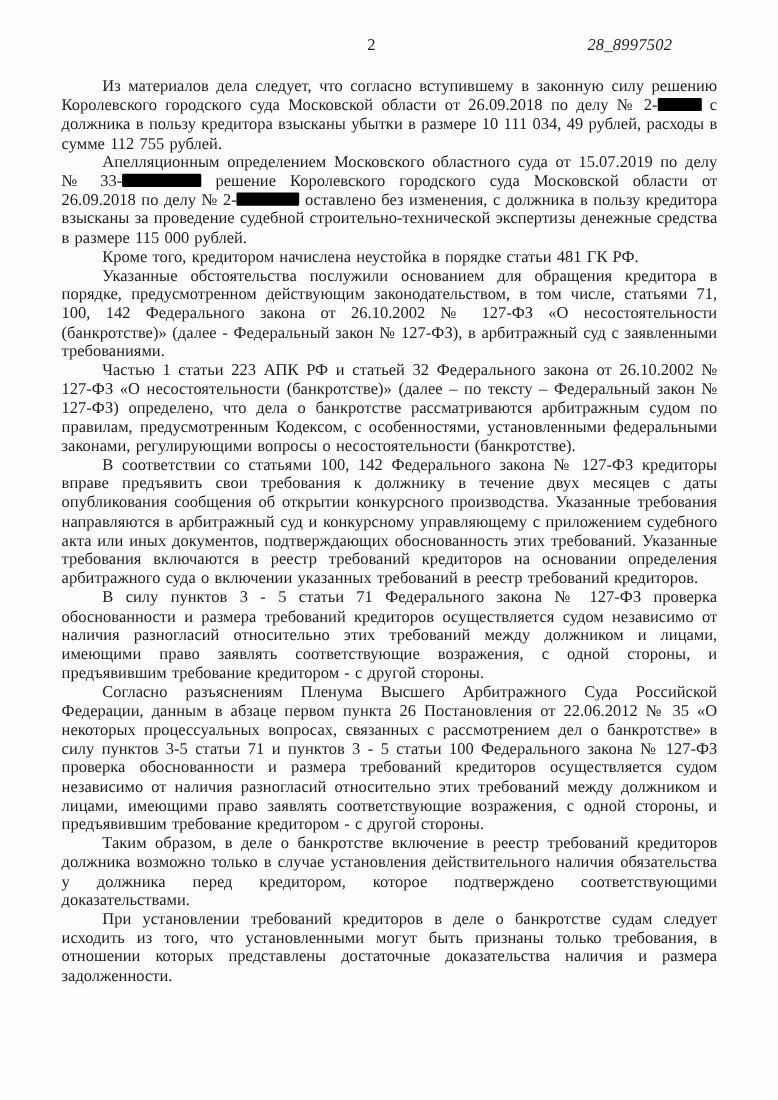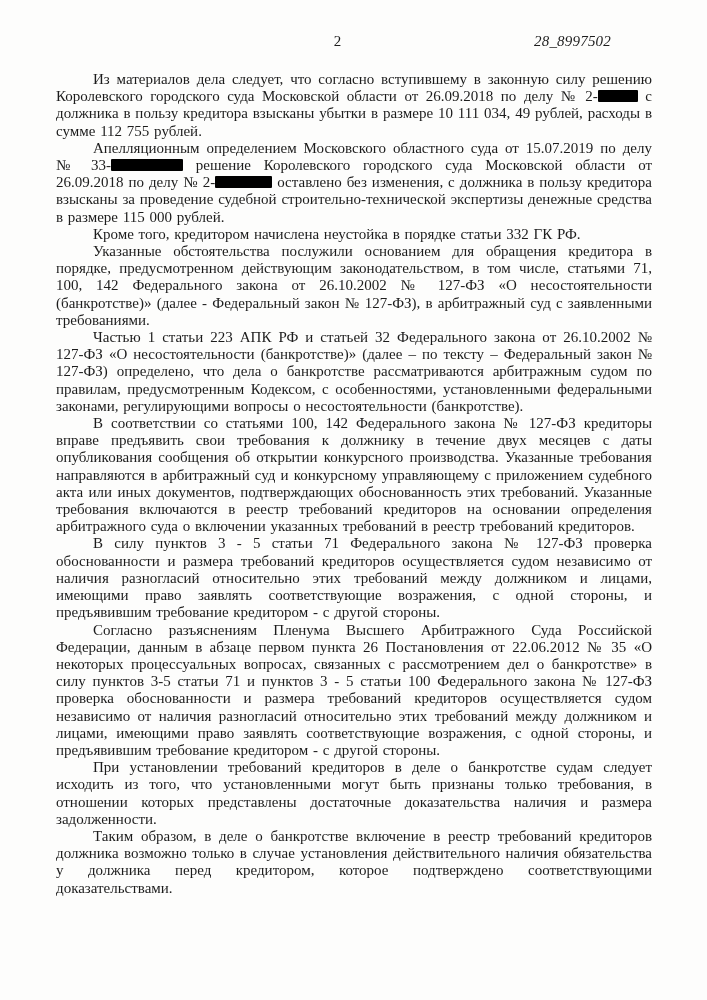--- a/index.html
+++ b/index.html
@@ -64,22 +64,22 @@
 <body>
 
 <div class="page">
   <div class="page-header">
     <span class="page-number">2</span>
     <span class="doc-id">28_8997502</span>
   </div>
   <div class="doc-body" id="doc-body">
       <p>Из материалов дела следует, что согласно вступившему в законную силу решению Королевского городского суда Московской области от 26.09.2018 по делу № 2-<span class="redaction" style="width: 40px; background: rgb(0, 0, 0);"></span> с должника в пользу кредитора взысканы убытки в размере 10 111 034, 49 рублей, расходы в сумме 112 755 рублей.</p>
       <p>Апелляционным определением Московского областного суда от 15.07.2019 по делу № 33-<span class="redaction" style="width: 72px; background: rgb(0, 0, 0);"></span> решение Королевского городского суда Московской области от 26.09.2018 по делу № 2-<span class="redaction" style="width: 57px; background: rgb(0, 0, 0);"></span> оставлено без изменения, с должника в пользу кредитора взысканы за проведение судебной строительно-технической экспертизы денежные средства в размере 115 000 рублей.</p>
-      <p>Кроме того, кредитором начислена неустойка в порядке статьи 332 ГК РФ.</p>
+      <p>Кроме того, кредитором начислена неустойка в порядке статьи 481 ГК РФ.</p>
       <p>Указанные обстоятельства послужили основанием для обращения кредитора в порядке, предусмотренном действующим законодательством, в том числе, статьями 71, 100, 142 Федерального закона от 26.10.2002 № 127-ФЗ «О несостоятельности (банкротстве)» (далее - Федеральный закон № 127-ФЗ), в арбитражный суд с заявленными требованиями.</p>
       <p>Частью 1 статьи 223 АПК РФ и статьей 32 Федерального закона от 26.10.2002 № 127-ФЗ «О несостоятельности (банкротстве)» (далее – по тексту – Федеральный закон № 127-ФЗ) определено, что дела о банкротстве рассматриваются арбитражным судом по правилам, предусмотренным Кодексом, с особенностями, установленными федеральными законами, регулирующими вопросы о несостоятельности (банкротстве).</p>
       <p>В соответствии со статьями 100, 142 Федерального закона № 127-ФЗ кредиторы вправе предъявить свои требования к должнику в течение двух месяцев с даты опубликования сообщения об открытии конкурсного производства. Указанные требования направляются в арбитражный суд и конкурсному управляющему с приложением судебного акта или иных документов, подтверждающих обоснованность этих требований. Указанные требования включаются в реестр требований кредиторов на основании определения арбитражного суда о включении указанных требований в реестр требований кредиторов.</p>
       <p>В силу пунктов 3 - 5  статьи 71 Федерального закона № 127-ФЗ проверка обоснованности и размера требований кредиторов осуществляется судом независимо от наличия разногласий относительно этих требований между должником и лицами, имеющими право заявлять соответствующие возражения, с одной стороны, и предъявившим требование кредитором - с другой стороны.</p>
       <p>Согласно разъяснениям Пленума Высшего Арбитражного Суда Российской Федерации, данным в абзаце первом пункта 26 Постановления от 22.06.2012 № 35 «О некоторых процессуальных вопросах, связанных с рассмотрением дел о банкротстве» в силу пунктов 3-5 статьи 71 и пунктов 3 - 5 статьи 100 Федерального закона № 127-ФЗ проверка обоснованности и размера требований кредиторов осуществляется судом независимо от наличия разногласий относительно этих требований между должником и лицами, имеющими право заявлять соответствующие возражения, с одной стороны, и предъявившим требование кредитором - с другой стороны.</p>
+      <p>Таким образом, в деле о банкротстве включение в реестр требований кредиторов должника возможно только в случае установления действительного наличия обязательства у должника перед кредитором, которое подтверждено соответствующими доказательствами.</p>
       <p>При установлении требований кредиторов в деле о банкротстве судам следует исходить из того, что установленными могут быть признаны только требования, в отношении которых представлены достаточные доказательства наличия и размера задолженности.</p>
-      <p>Таким образом, в деле о банкротстве включение в реестр требований кредиторов должника возможно только в случае установления действительного наличия обязательства у должника перед кредитором, которое подтверждено соответствующими доказательствами.</p>
     </div>
 </div>
 
 </body></html>

